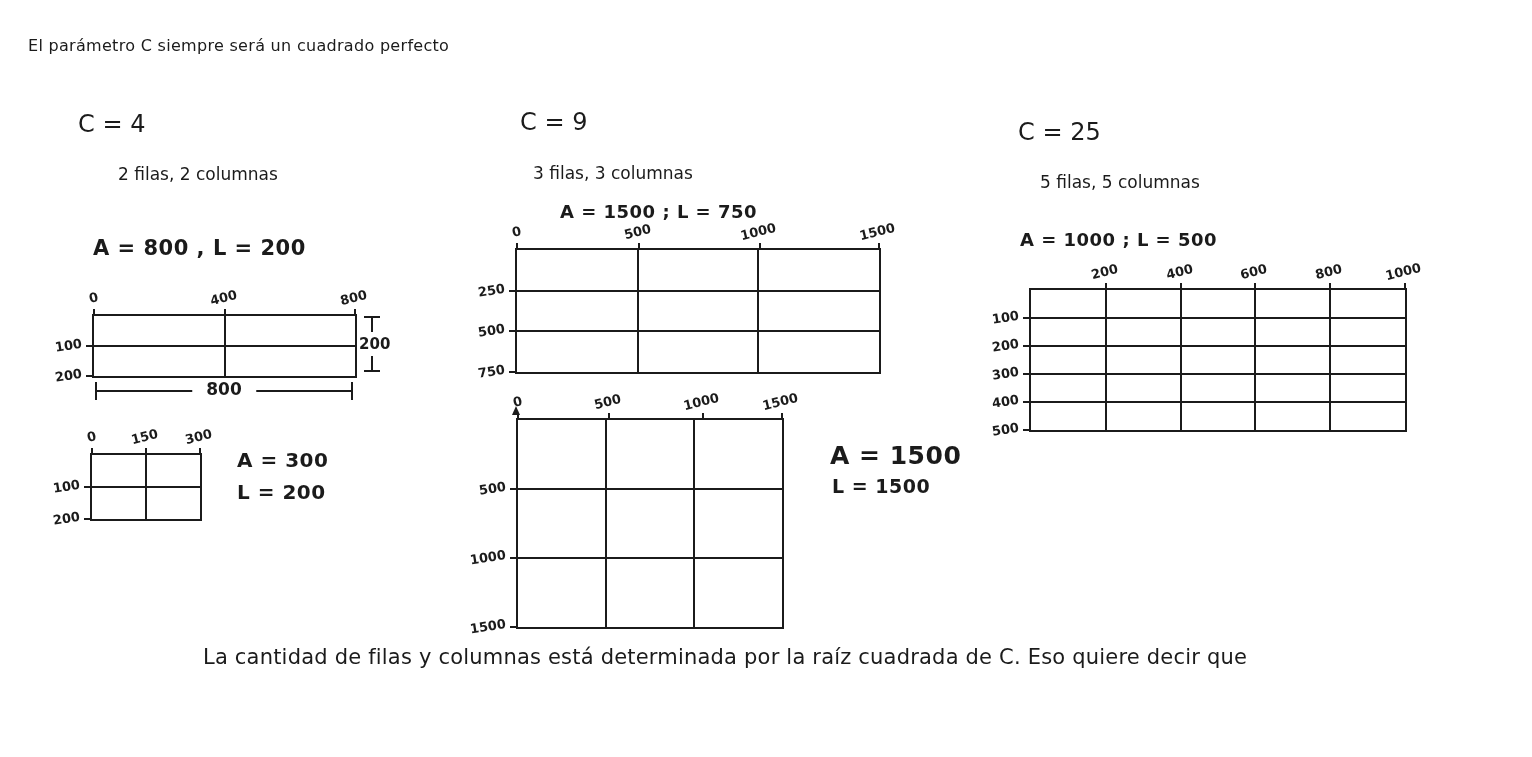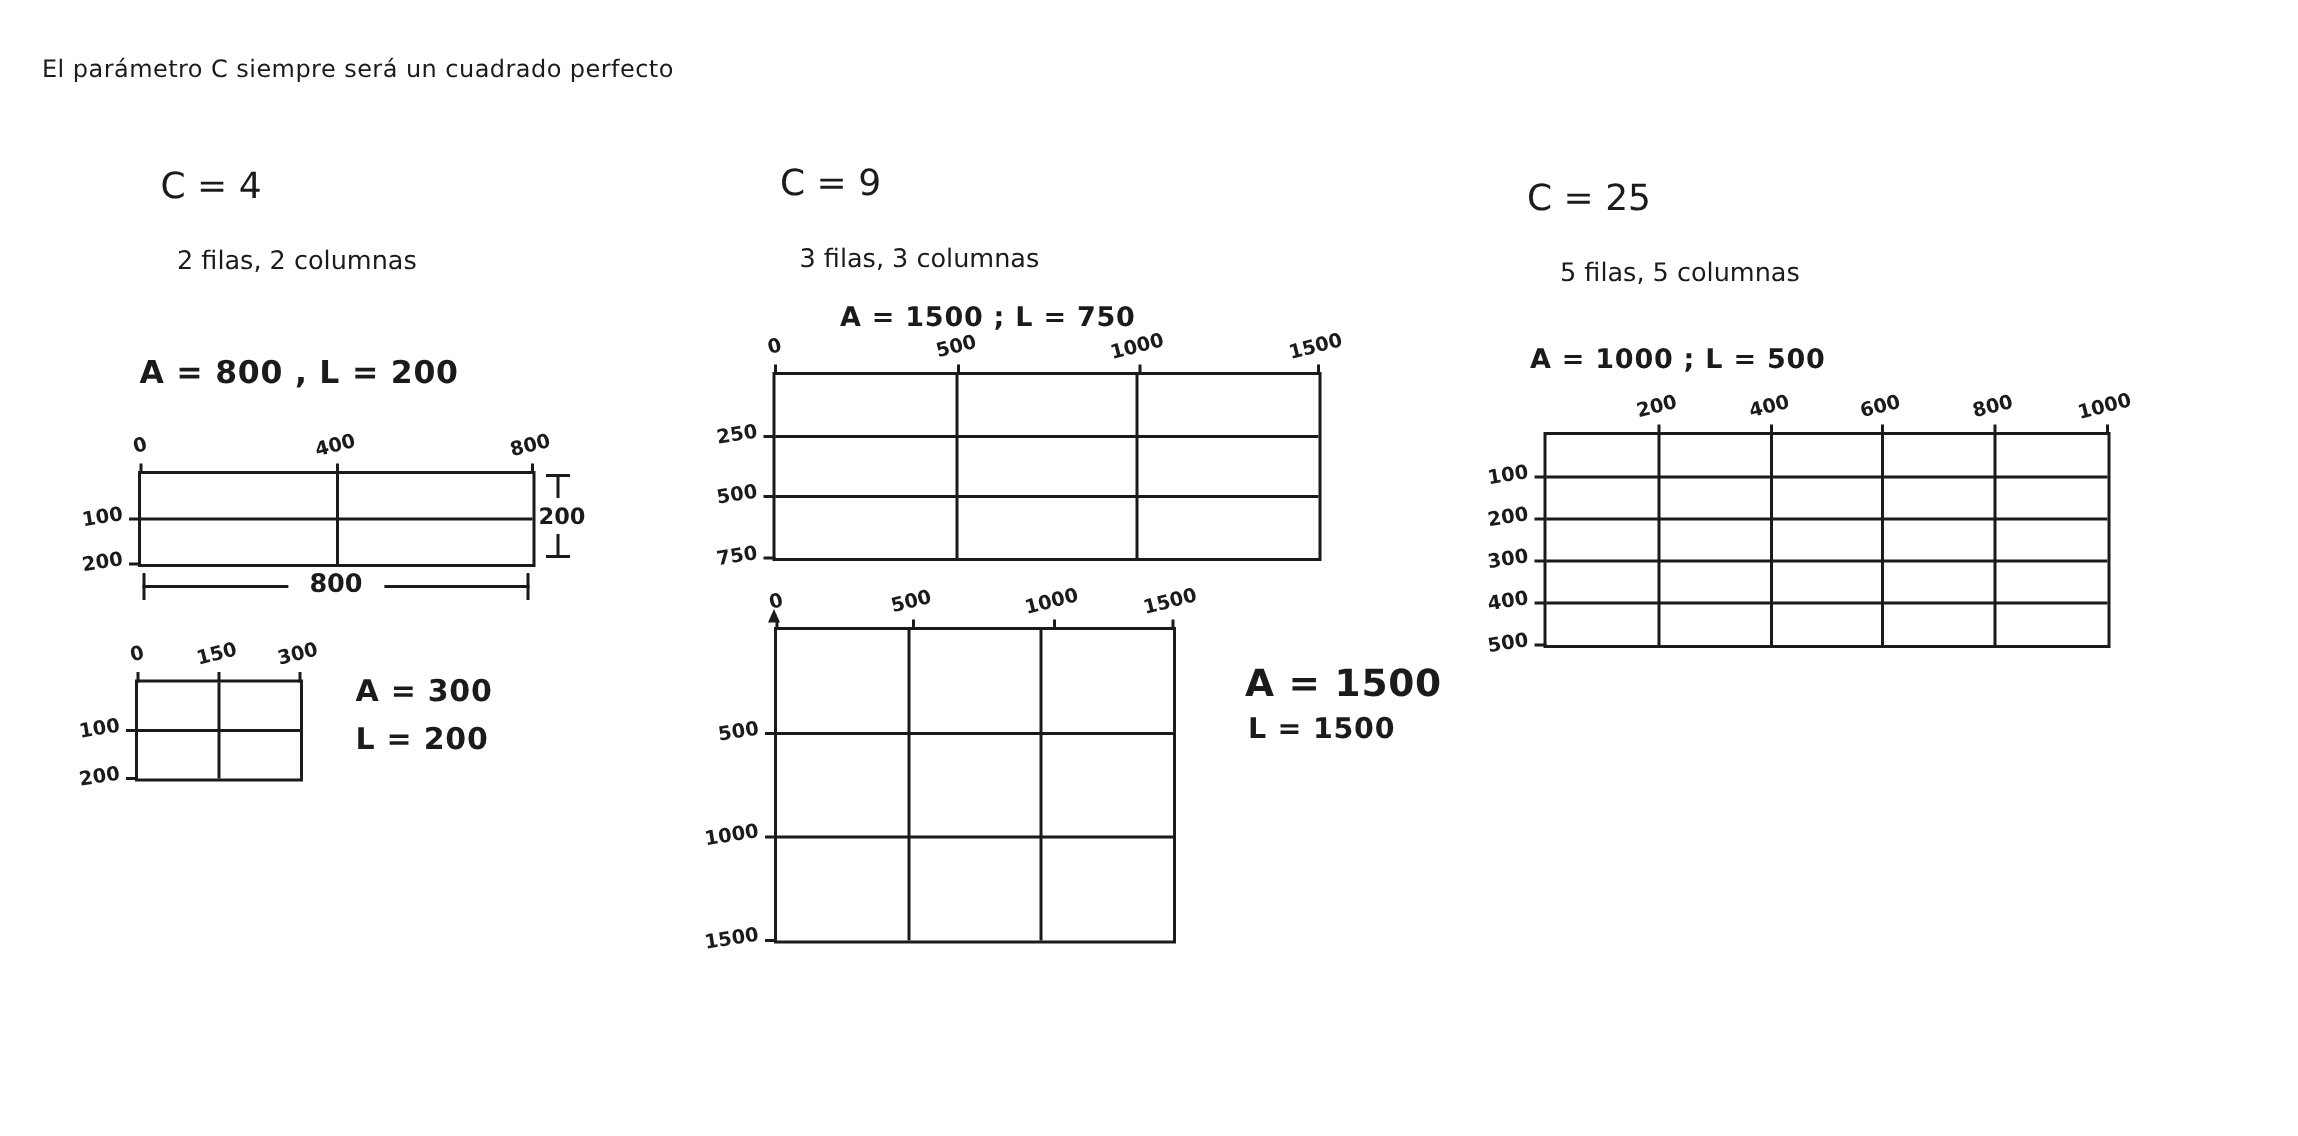--- a/index.html
+++ b/index.html
@@ -42,21 +42,21 @@
     border-left:4px solid transparent; border-right:4px solid transparent;
     border-bottom:9px solid var(--ink); }
 </style>
 </head>
 <body>
 
 <div class="canvas">
 
   <div class="title">El parámetro C siempre será un cuadrado perfecto</div>
 
-  <div class="txt heading" style="left:107px;top:110px">C = 4</div>
+  <div class="txt heading" style="left:78px;top:110px">C = 4</div>
   <div class="txt sub" style="left:118px;top:164px">2 filas, 2 columnas</div>
   <div class="txt params" style="left:93px;top:236px">A = 800 ,   L = 200</div>
 
   <div class="grid" style="left:92px;top:314px;width:261px;height:60px">
       <span class="vline" style="left: 50%;"></span>
       <span class="hline" style="top: 50%;"></span>
       <span class="lbl top" style="left: 0%;">0</span>
       <span class="tick-top" style="left: 0%;"></span>
       <span class="lbl top" style="left: 50%;">400</span>
       <span class="tick-top" style="left: 50%;"></span>
@@ -177,14 +177,15 @@
       <span class="lbl left" style="top: 40%;">200</span>
       <span class="tick-left" style="top: 40%;"></span>
       <span class="lbl left" style="top: 60%;">300</span>
       <span class="tick-left" style="top: 60%;"></span>
       <span class="lbl left" style="top: 80%;">400</span>
       <span class="tick-left" style="top: 80%;"></span>
       <span class="lbl left" style="top: 100%;">500</span>
       <span class="tick-left" style="top: 100%;"></span>
     </div>
 
+  <div class="txt footer" style="left:203px;top:645px">La cantidad de filas y columnas está determinada por la raíz cuadrada de C. Eso quiere decir que</div>
 
 </div>
 
 </body></html>

